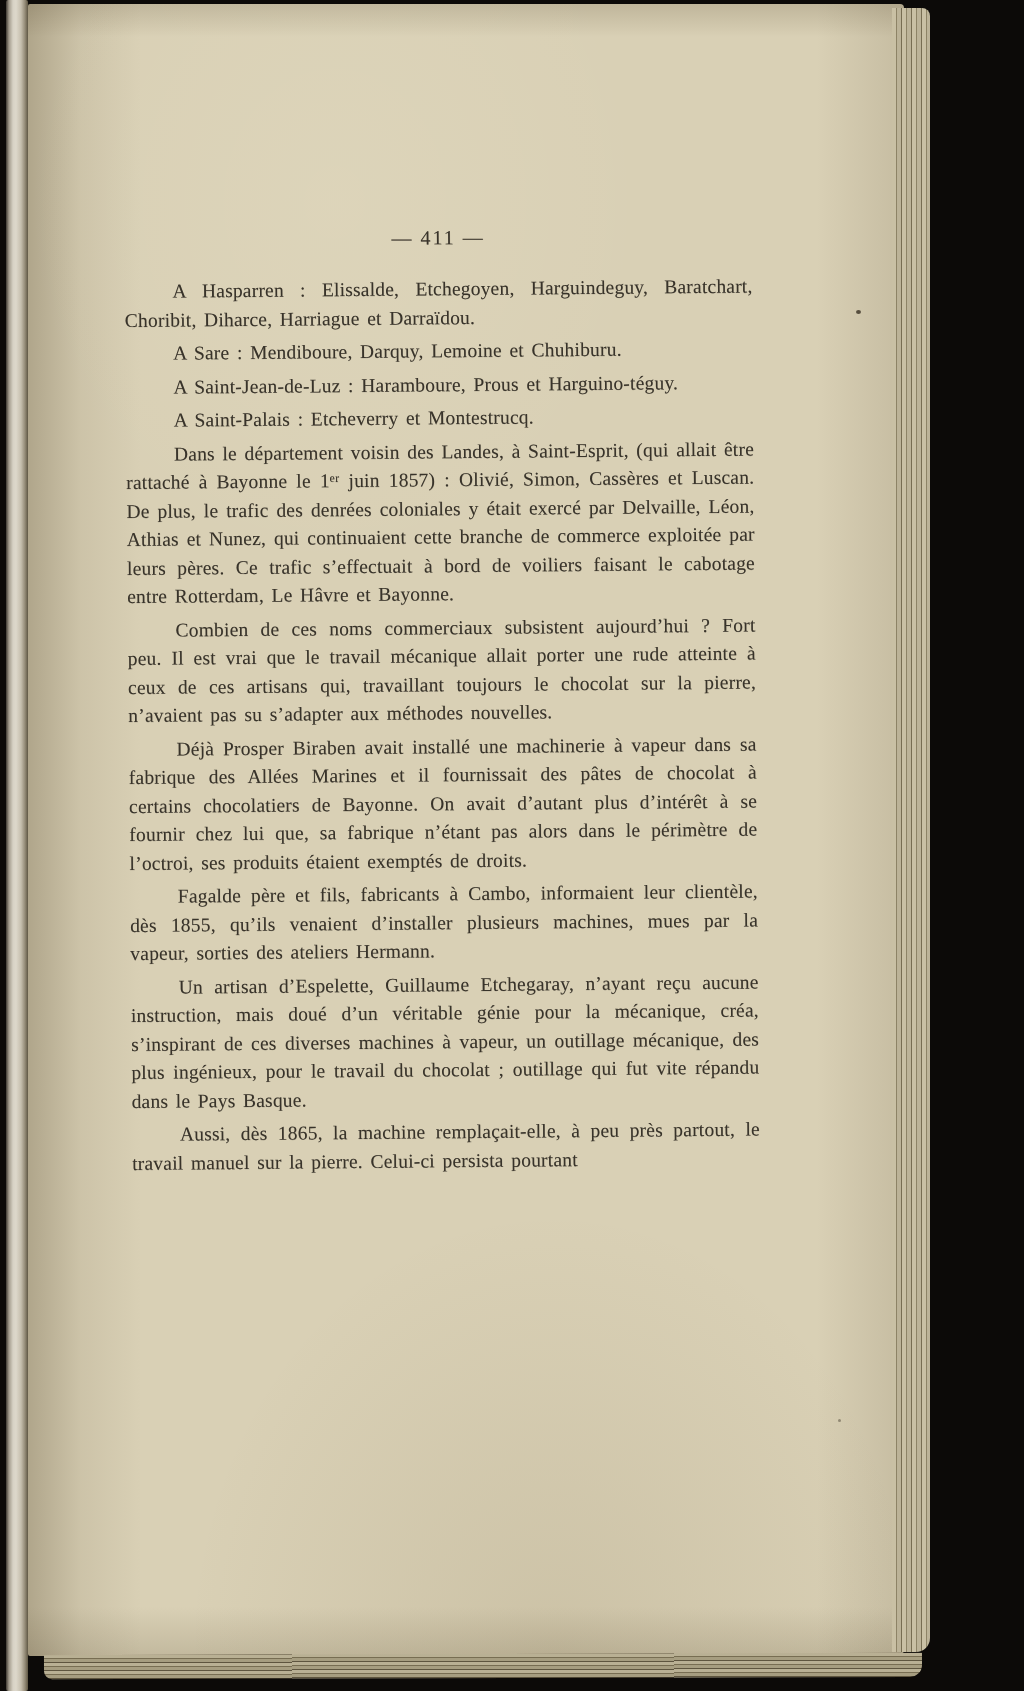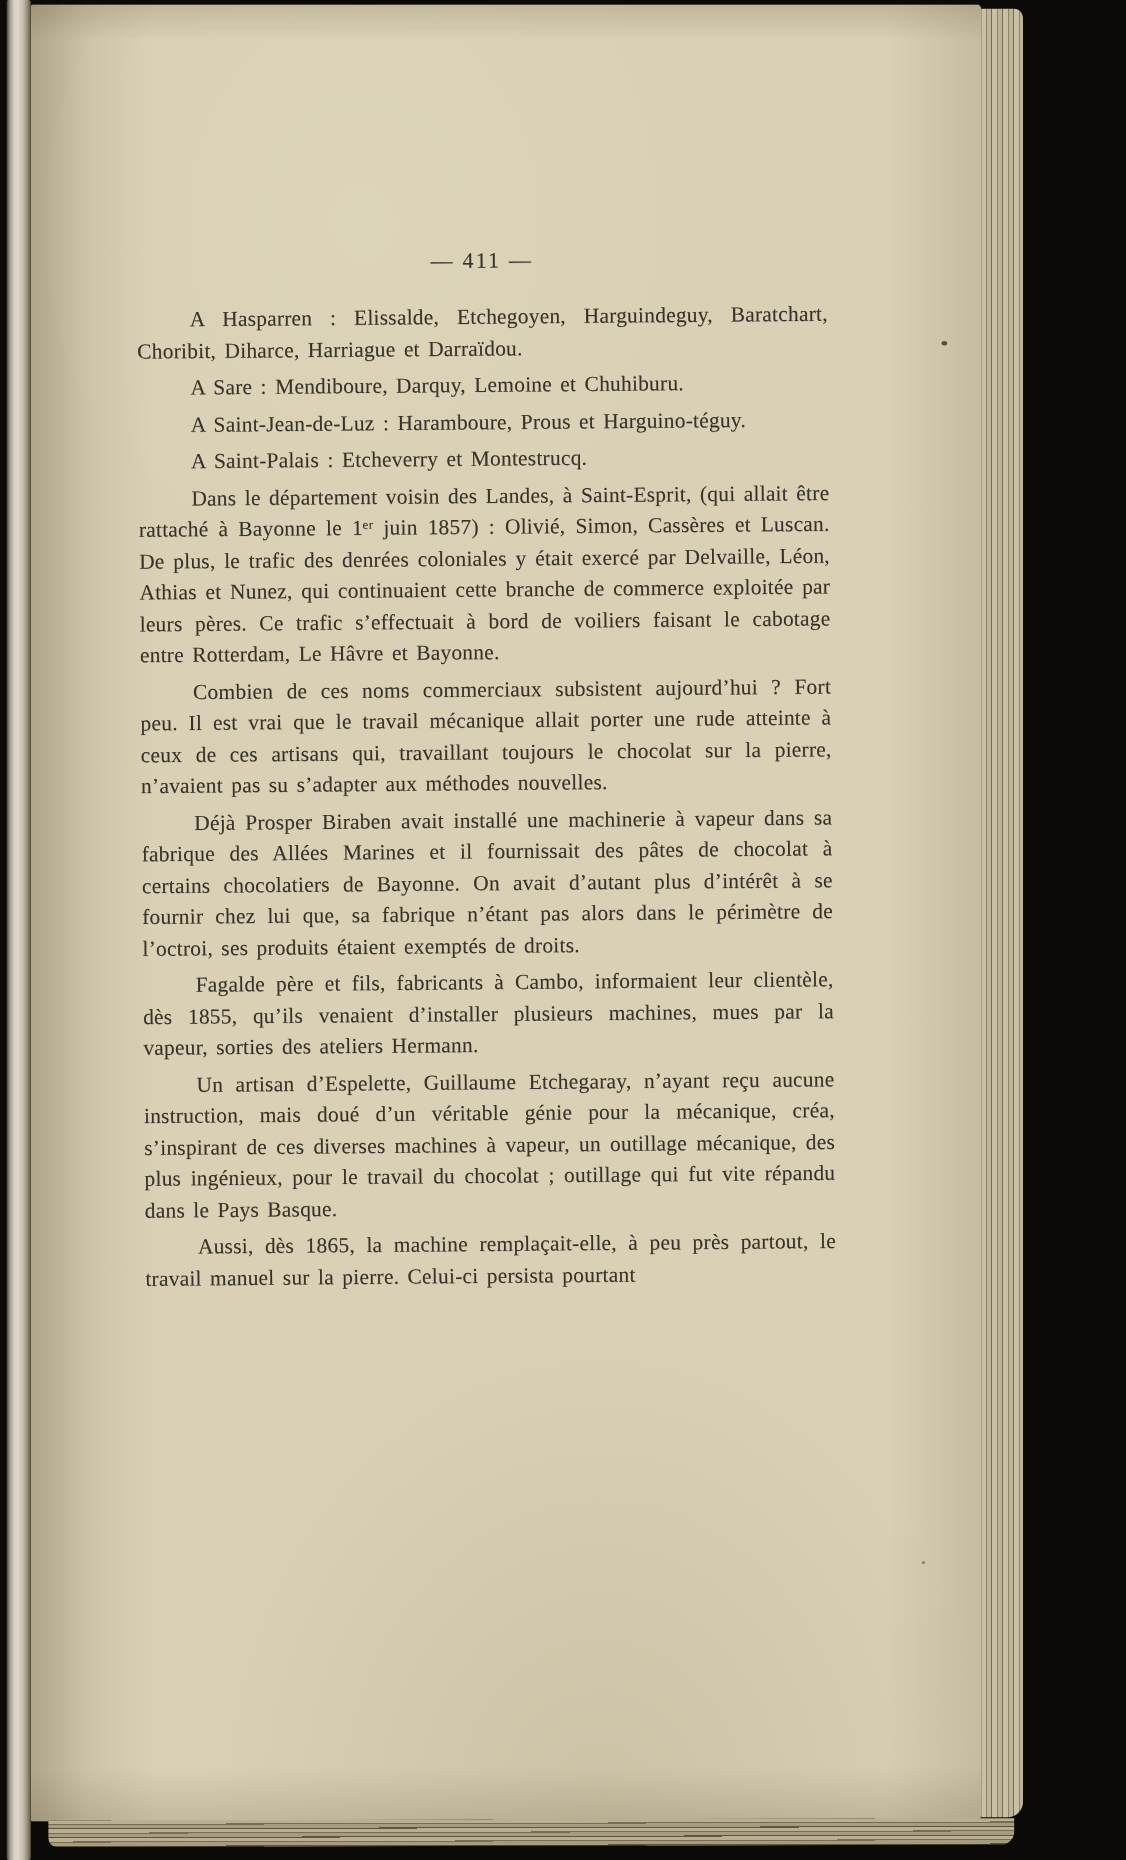--- a/index.html
+++ b/index.html
@@ -25,20 +25,21 @@
   
   .page {
     position: absolute; left: 28px; top: 4px; width: 864px; height: 1652px;
     background:
       radial-gradient(ellipse 55% 35% at 35% 12%, rgba(255,250,228,0.10), transparent 65%),
       radial-gradient(ellipse 70% 45% at 60% 100%, rgba(90,72,38,0.10), transparent 60%),
       linear-gradient(90deg, rgba(58,44,18,0.26) 0%, rgba(58,44,18,0.08) 6%, rgba(0,0,0,0) 13%, rgba(0,0,0,0) 90%, rgba(58,44,18,0.12) 100%),
       linear-gradient(180deg, rgba(58,44,18,0.16) 0%, rgba(0,0,0,0) 2%, rgba(0,0,0,0) 97%, rgba(58,44,18,0.14) 100%),
       #d9d0b5;
     border-radius: 2px 4px 6px 2px;
+    padding-left: 12px;
   }
   
   .page-stack-right {
     position: absolute; left: 892px; top: 8px; width: 38px; height: 1644px;
     background: repeating-linear-gradient(90deg,
       #c9c0a4 0px, #c9c0a4 4px, #8d8366 4px, #8d8366 5px,
       #bcb398 5px, #bcb398 9px, #776d52 9px, #776d52 10px);
     border-radius: 0 8px 14px 0;
   }
   

